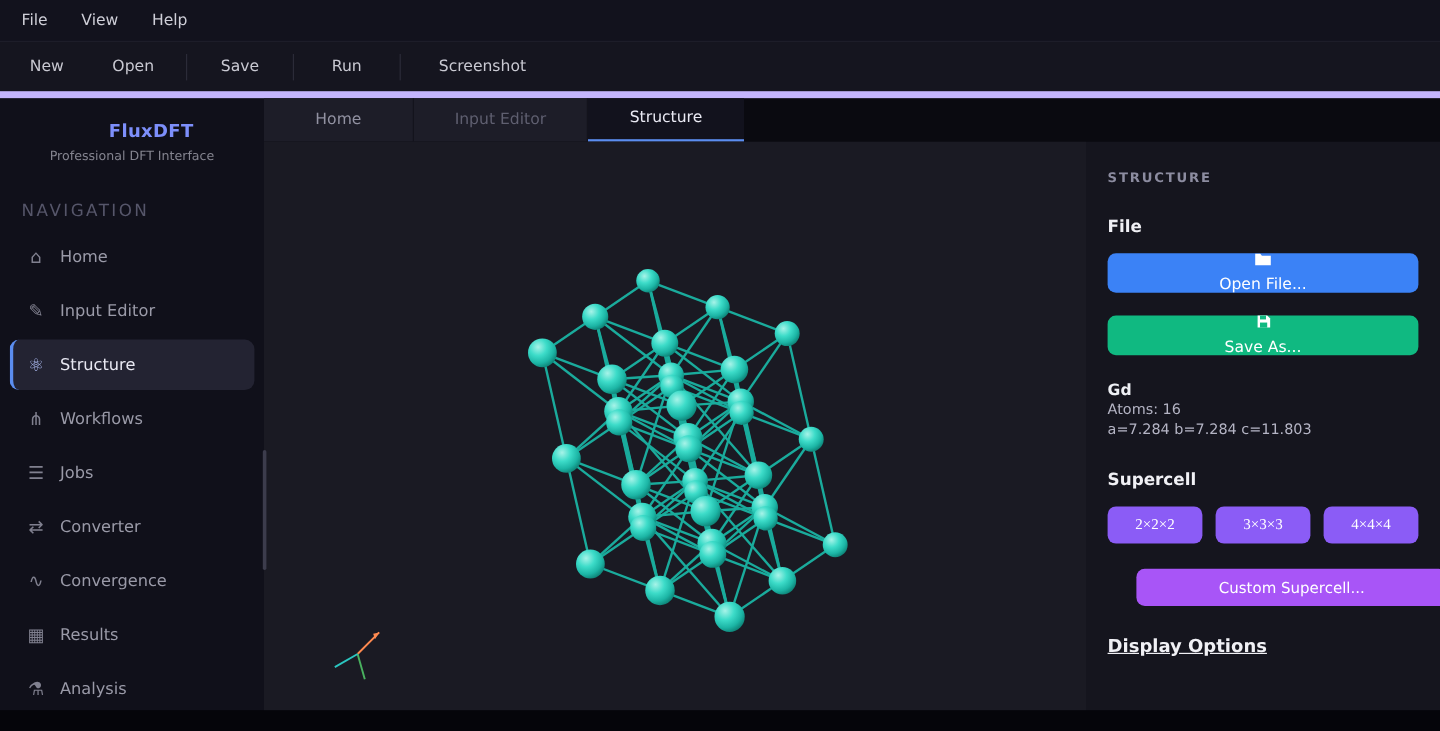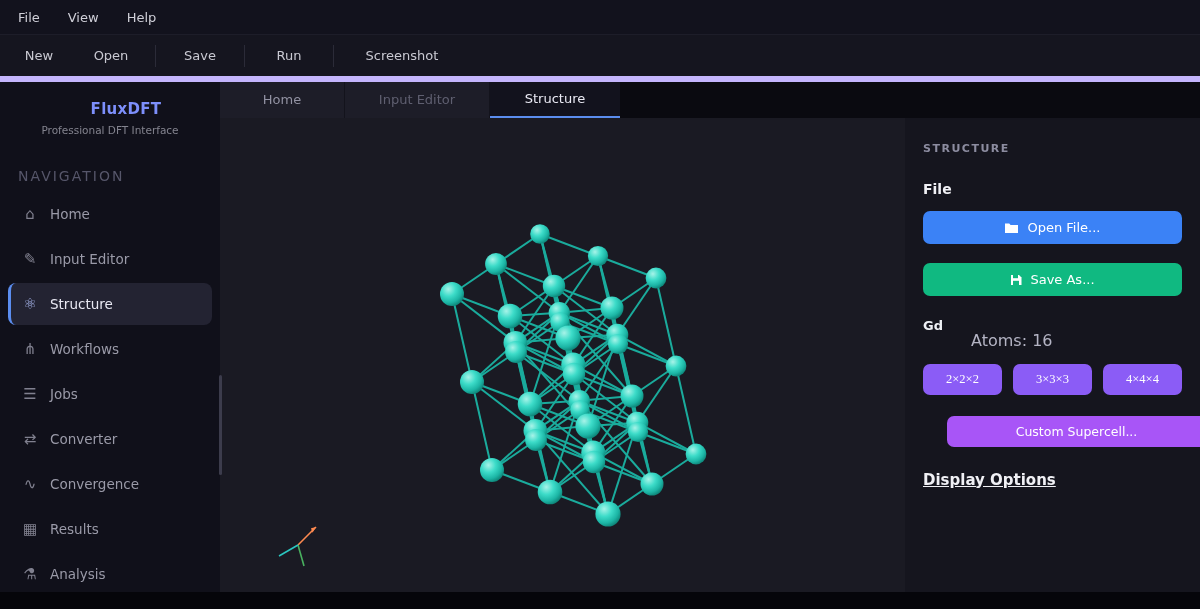--- a/index.html
+++ b/index.html
@@ -53,26 +53,26 @@
   .vthumb { position:absolute; left:219px; top:375px; width:3px; height:100px;
     background:#3c3c4c; border-radius:2px; }
   
   .panel { position:absolute; left:905px; top:118px; width:295px; height:474px;
     background:#15151e; overflow:hidden; padding:0 18px; }
   .panel-header { margin-top:24px; color:#8c8ca0; font-size:11px;
     letter-spacing:1.5px; font-weight:bold; }
   .section-label { margin-top:26px; color:#f0f0f5; font-size:14px; font-weight:bold; }
   .pbtn { margin-top:14px; width:100%; height:33px; border:none; border-radius:7px;
     color:#fff; font-size:13px; font-family:inherit; display:flex;
-    align-items:center; justify-content:center; gap:8px; }
+    align-items:center; justify-content:center; gap:8px;flex-direction:column; }
   .pbtn.blue  { background:#3b82f6; }
   .pbtn.green { background:#10b981; margin-top:19px; }
   .info { margin-top:22px; }
   .info-formula { color:#eef0f5; font-size:13px; font-weight:bold; }
-  .info-line { color:#b4b4c4; font-size:16px; line-height:16.5px;margin-left:48px; }
+  .info-line { color:#b4b4c4; font-size:12px; line-height:16.5px; }
   .preset-row { margin-top:14px; display:flex; gap:11px; }
   .preset-btn { flex:1; height:31px; border:none; border-radius:7px;
     background:#8b5cf6; color:#fff; font-size:12.5px; font-family:Liberation Serif, serif; }
   .custom-btn { margin-top:21px; width:100%; height:31px; border:none;
     border-radius:7px; background:#a855f7; color:#fff; font-size:12.5px;
     font-family:inherit;margin-left:24px; }
   .display-label { margin-top:24px; color:#f0f0f5; font-size:15px; font-weight:bold;text-decoration:underline; }
   
   .bottombar { position:absolute; left:0; top:592px; width:1200px; height:17px;
     background:#05050a; }
@@ -400,22 +400,24 @@
         <rect x="3" y="6.8" width="6" height="4.2" fill="#10b981"></rect>
         <rect x="3" y="1" width="5" height="3.2" fill="#10b981"></rect>
       </svg>
     </span>
     <span>Save As...</span>
   </button>
 
   <div class="info">
     <div class="info-formula">Gd</div>
     <div class="info-line">Atoms: 16</div>
-  </div>
-
+    <div class="info-line">a=7.284 b=7.284 c=11.803</div>
+  </div>
+
+  <div class="section-label">Supercell</div>
 
   <div class="preset-row">
     <button class="preset-btn">2×2×2</button>
     <button class="preset-btn">3×3×3</button>
     <button class="preset-btn">4×4×4</button>
   </div>
 
   <button class="custom-btn">Custom Supercell...</button>
 
   <div class="display-label">Display Options</div>

